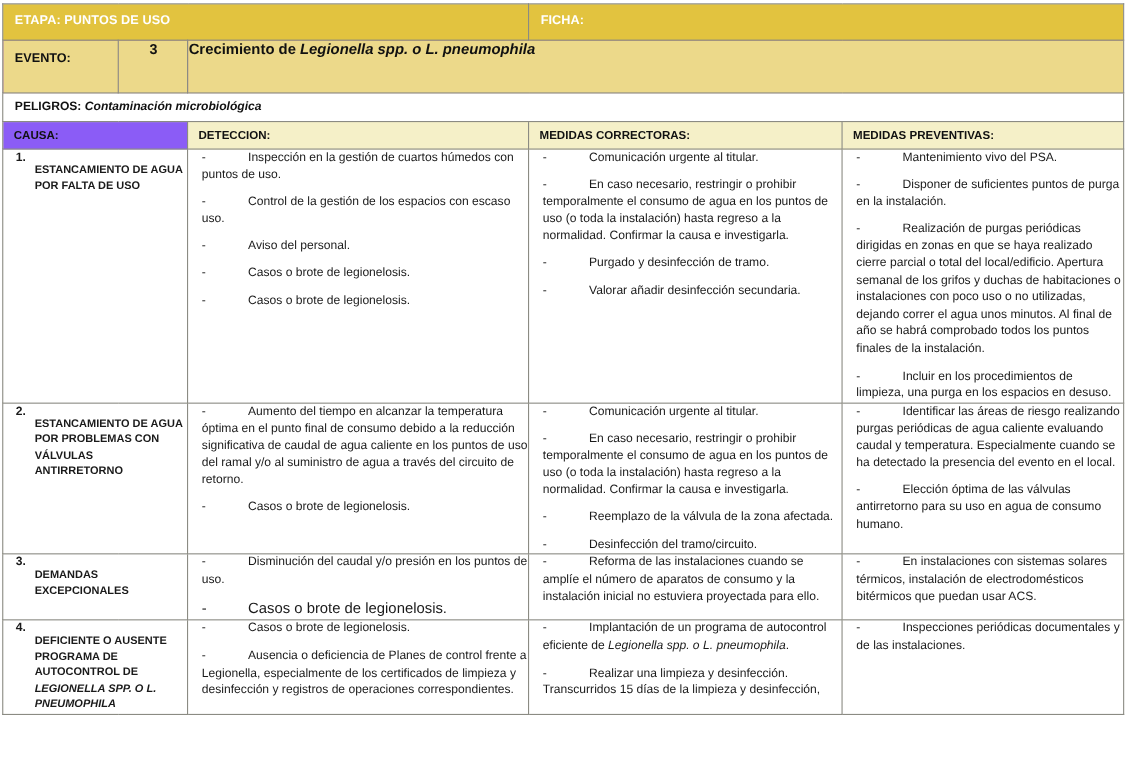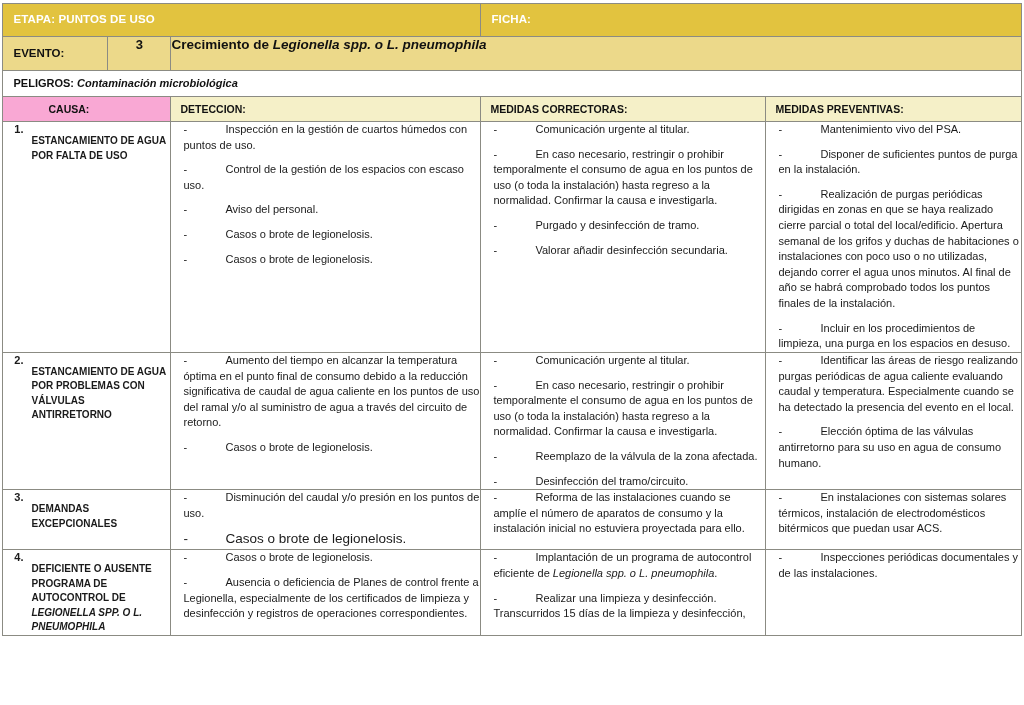--- a/index.html
+++ b/index.html
@@ -42,21 +42,21 @@
   .band-etapa .band-text {
     color: #ffffff;
     font-weight: bold;
     font-size: 11.5px;
     letter-spacing: .1px;
     padding: 9px 0 0 10px;
     text-transform: none;
   }
   .band-evento {
     background: #a21caf;
-    height: 34px;
+    height: 48px;
     margin-left: 15px;
   }
   .band-evento .cellpad {
     padding: 10px 0 0 10px;
     font-size: 11.5px;
     font-weight: bold;
     color: #111111;
   }
   .evento-num {
     background: #ecd98a;
@@ -188,21 +188,21 @@
     <tr class="band-peligros">
       <td colspan="5" style="background:#ffffff;">
         <div class="cellpad">
           <span>PELIGROS:</span>
           <span class="normal">Contaminación microbiológica</span>
         </div>
       </td>
     </tr>
 
     <tr class="colhead">
-      <td colspan="2" style="background:#f9a8d4;padding-left:36px;">
+      <td colspan="2" style="background:#8b5cf6;">
         <div class="cellpad">CAUSA:</div>
       </td>
       <td style="background:#f5f0c8;">
         <div class="cellpad">DETECCION:</div>
       </td>
       <td style="background:#f5f0c8;">
         <div class="cellpad">MEDIDAS CORRECTORAS:</div>
       </td>
       <td style="background:#f5f0c8;">
         <div class="cellpad">MEDIDAS PREVENTIVAS:</div>

